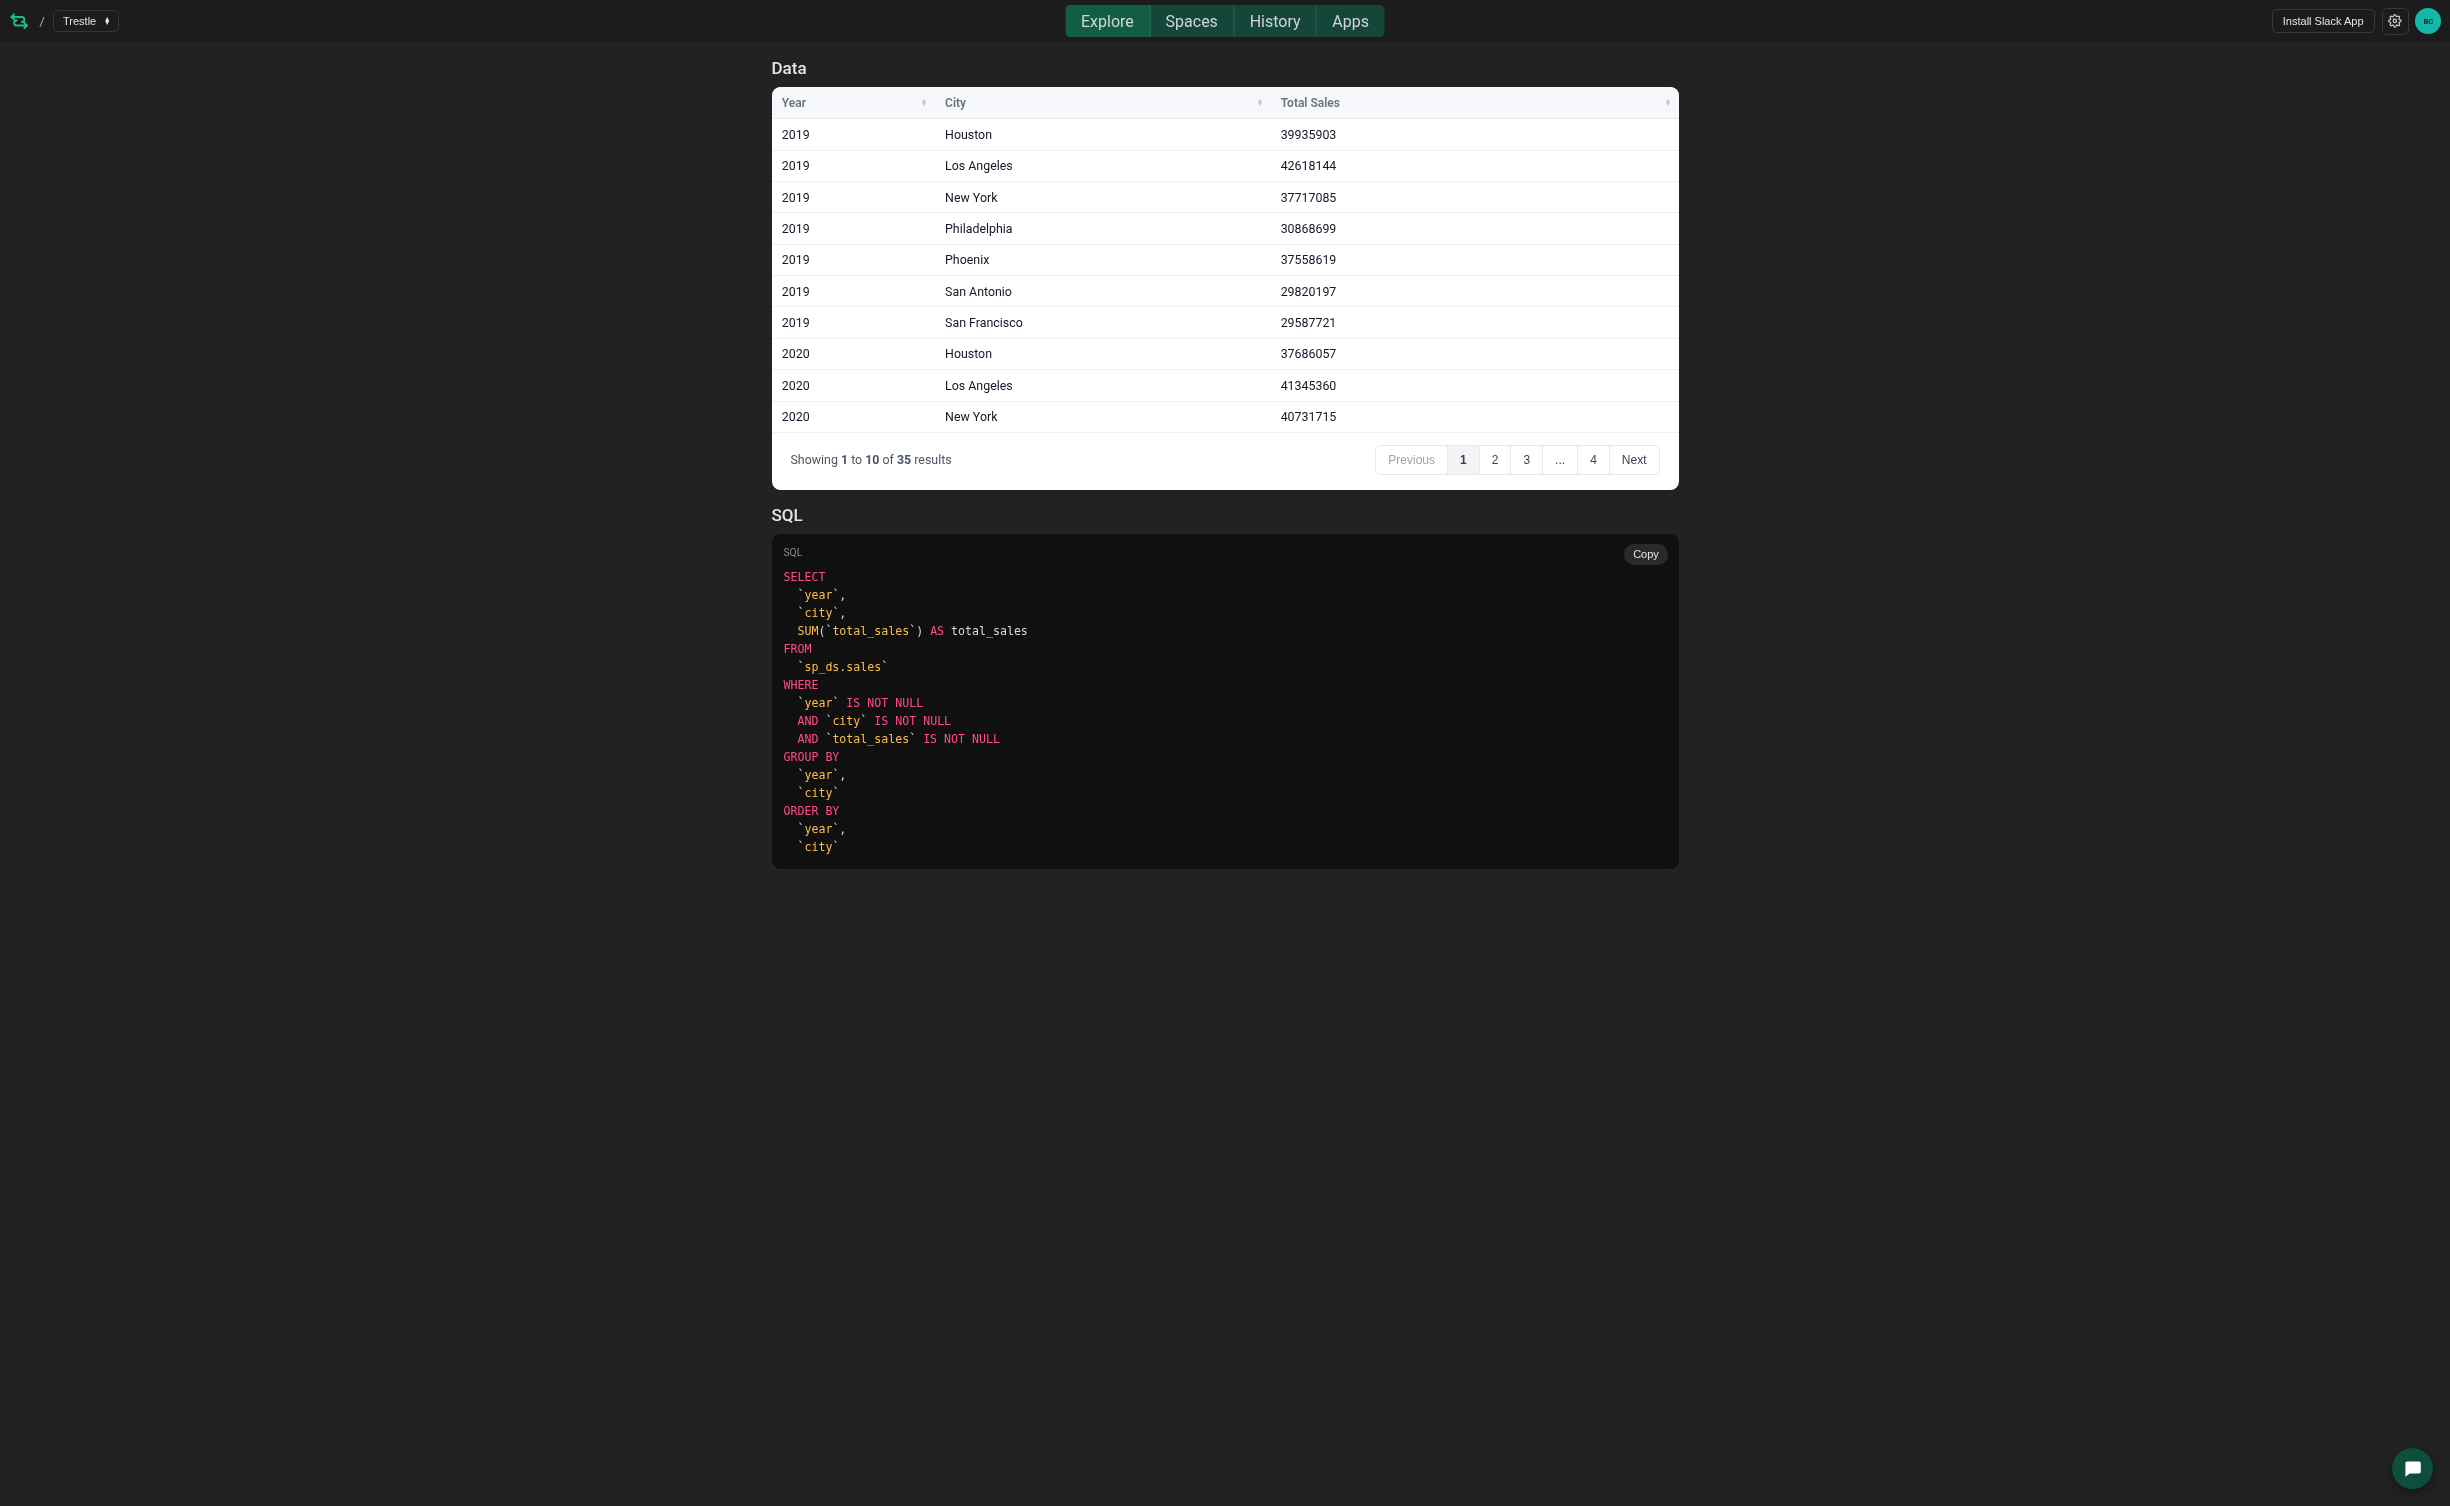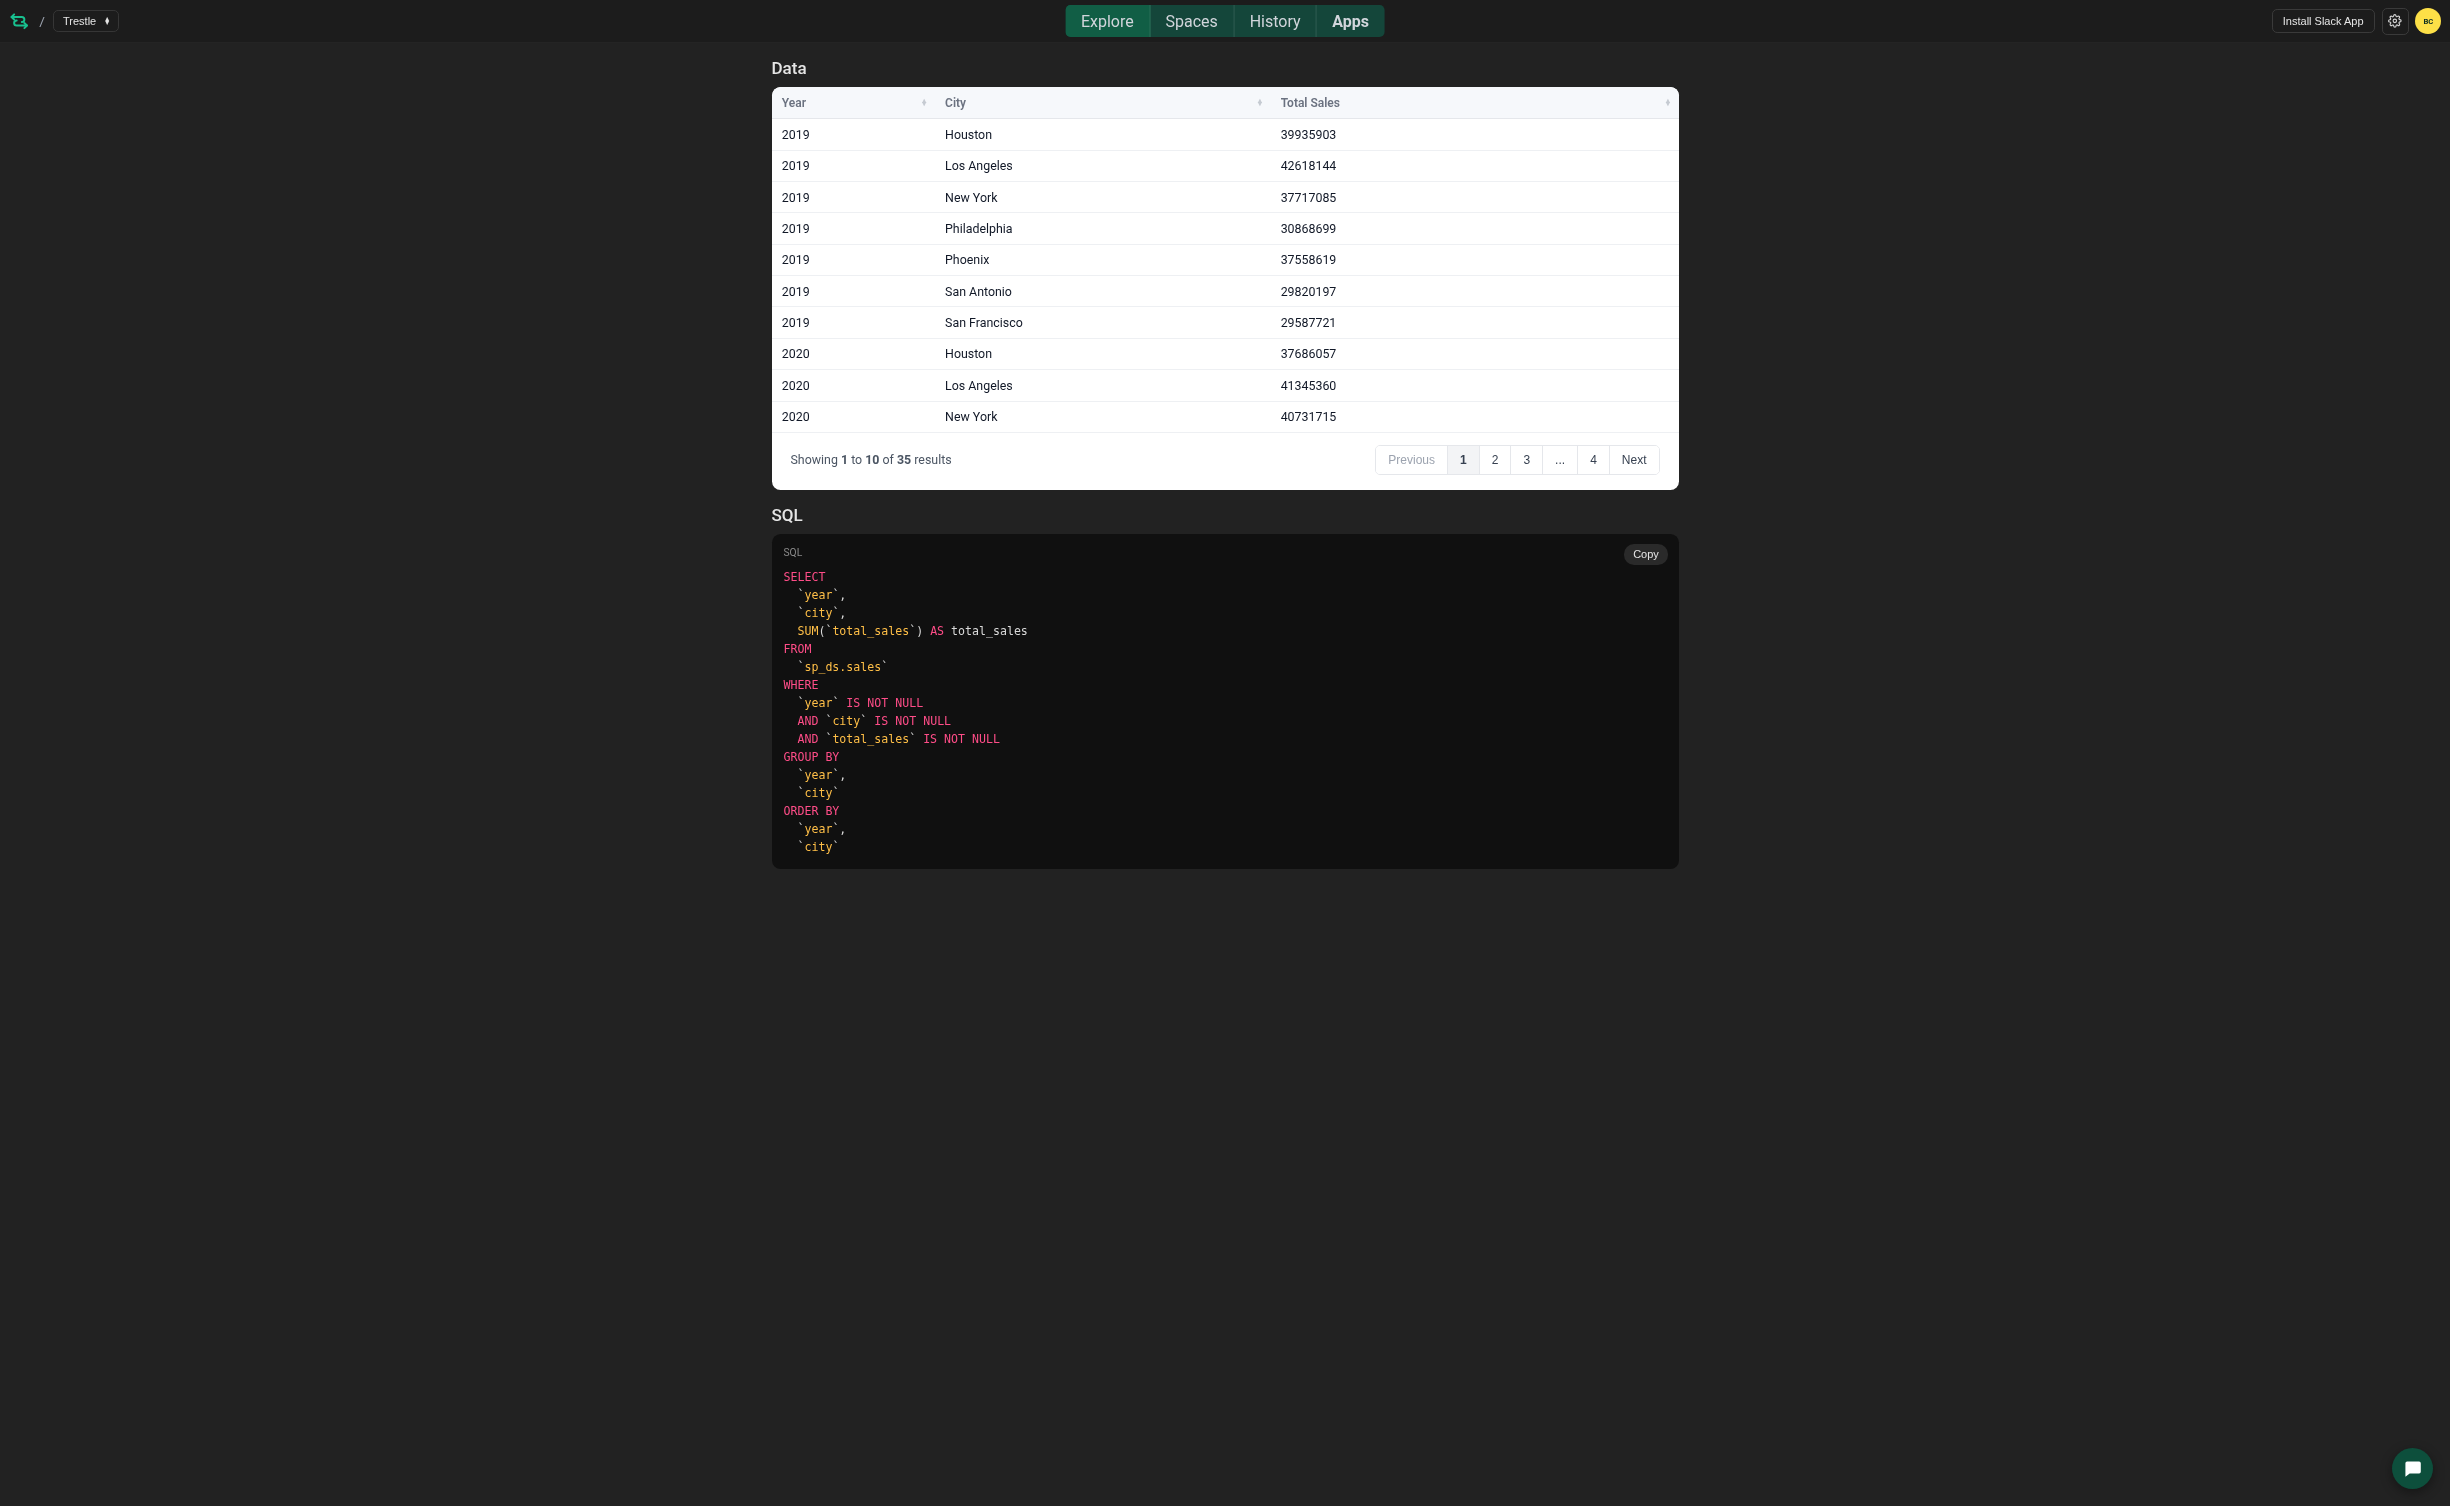--- a/index.html
+++ b/index.html
@@ -56,21 +56,21 @@
       left: 50%;
       transform: translateX(-50%);
     }
     .nav-tab {
       padding: 6.8px 15.4px;
       color: #d1d5db;
       cursor: pointer;
       font-size: 16px;
       border-right: 0.9px solid rgba(255,255,255,0.12);
     }
-    .nav-tab:last-child { border-right: none; font-weight: bold; }
+    .nav-tab:last-child { border-right: none; }
     .nav-tab.active {
       background: #115e45;
     }
     .topbar-right {
       display: flex;
       align-items: center;
       gap: 6.8px;
     }
     .btn-outline {
       background: transparent;
@@ -89,21 +89,21 @@
       border-radius: 5.1px;
       display: flex;
       align-items: center;
       justify-content: center;
       cursor: pointer;
     }
     .avatar {
       width: 26px;
       height: 26px;
       border-radius: 50%;
-      background: #fde047;
+      background: #14b8a6;
       color: #0c2e22;
       font-size: 7.7px;
       font-weight: 700;
       display: flex;
       align-items: center;
       justify-content: center;
       cursor: pointer;
     }
     .main-wrap {
       display: flex;

